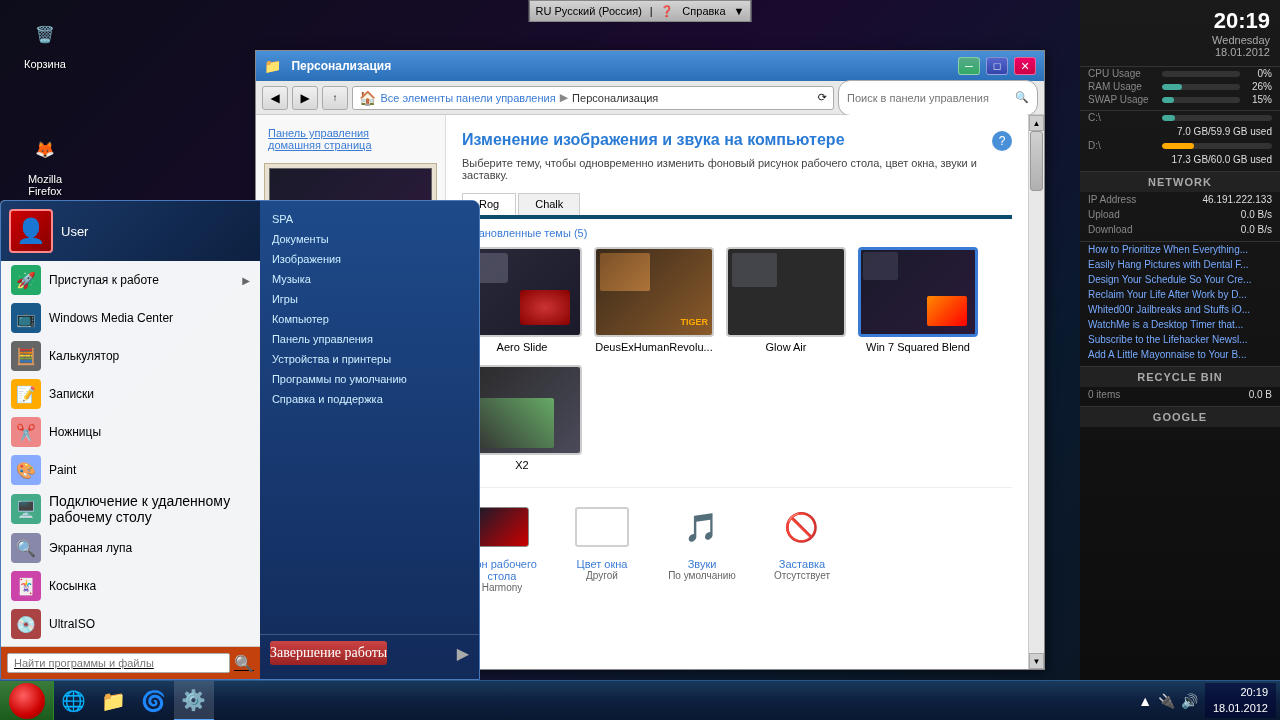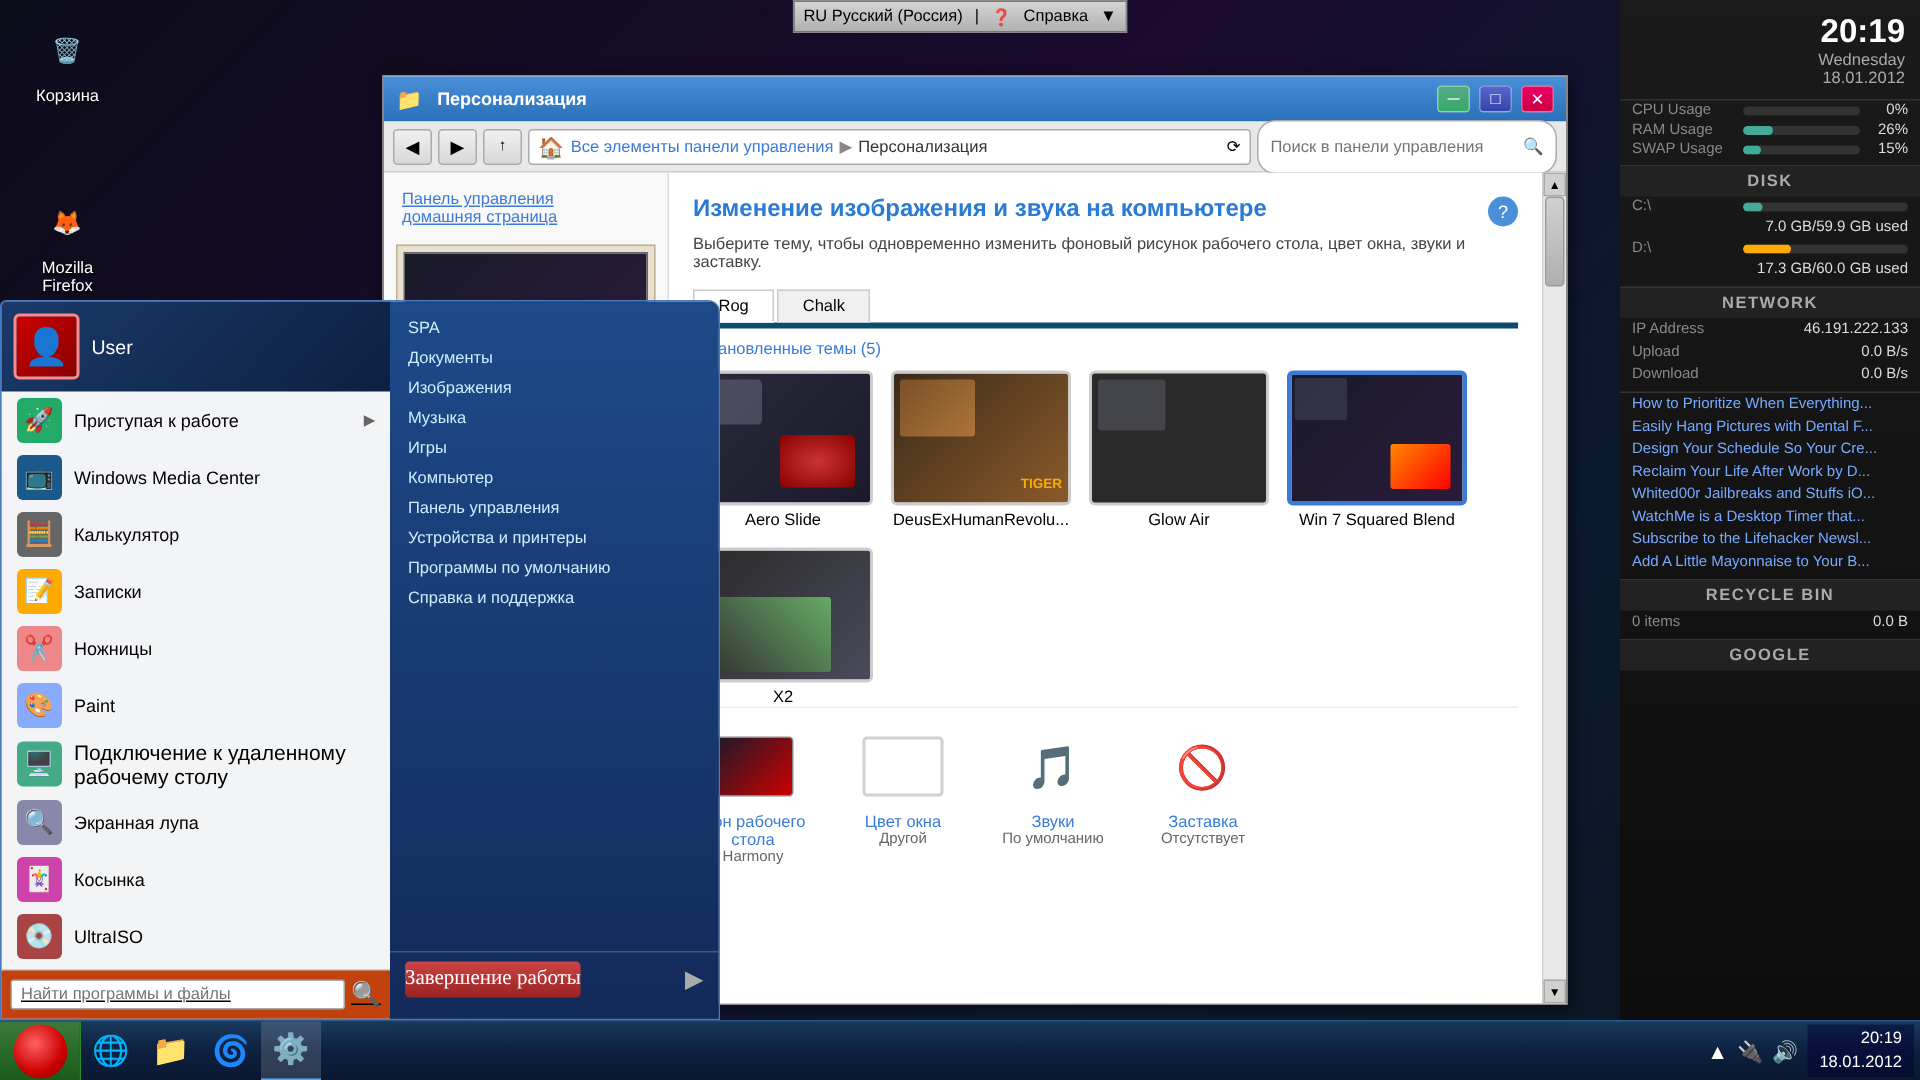--- a/index.html
+++ b/index.html
@@ -466,20 +466,21 @@
     }
     .themes-installed-label {
       font-size: 11px;
       color: #3a7bd5;
       margin-bottom: 8px;
     }
     .themes-grid {
       display: flex;
       flex-wrap: wrap;
       gap: 12px;
+      margin-bottom: 16px;
     }
     .theme-item {
       display: flex;
       flex-direction: column;
       align-items: center;
       cursor: pointer;
       width: 120px;
     }
     .theme-thumb {
       width: 120px;
@@ -672,21 +673,20 @@
       <div class="rp-bar-row">
         <span class="rp-bar-label">SWAP Usage</span>
         <div class="rp-bar-track">
             <div class="rp-bar-fill" style="width:15%;background:#4a9;"></div>
           </div>
         <span class="rp-bar-val">15%</span>
       </div>
     </div>
 
     <div class="rp-section">
-      <div class="rp-section-title">DISK</div>
       <div class="rp-bar-row">
         <span class="rp-bar-label">C:\</span>
         <div class="rp-bar-track">
             <div class="rp-bar-fill disk-c" style="width:12%;"></div>
           </div>
       </div>
       <div class="rp-row">
         <span class="label"></span>
         <span class="value">7.0 GB/59.9 GB used</span>
       </div>

